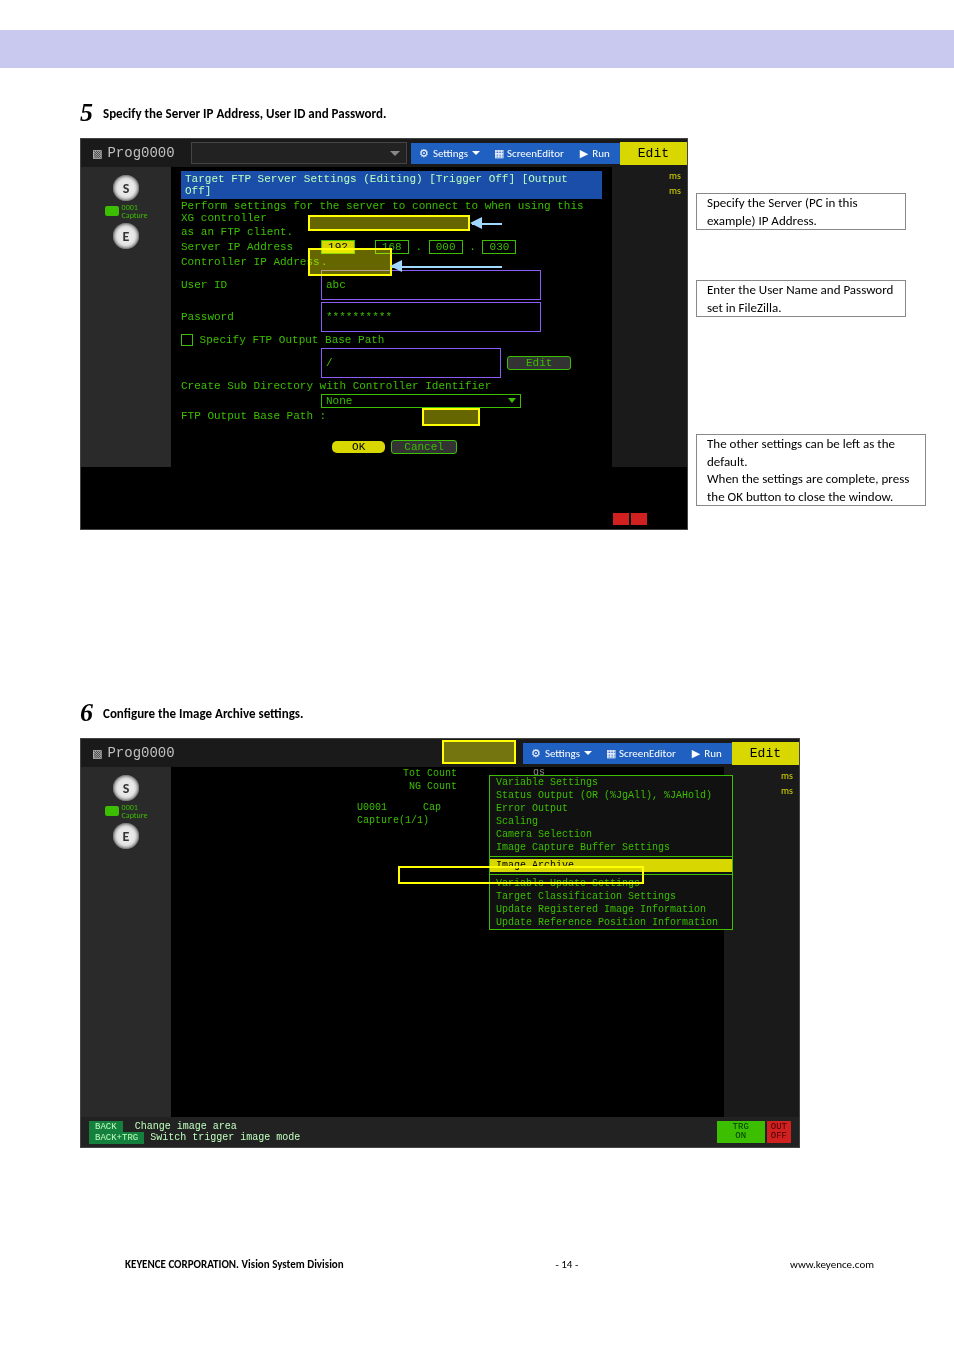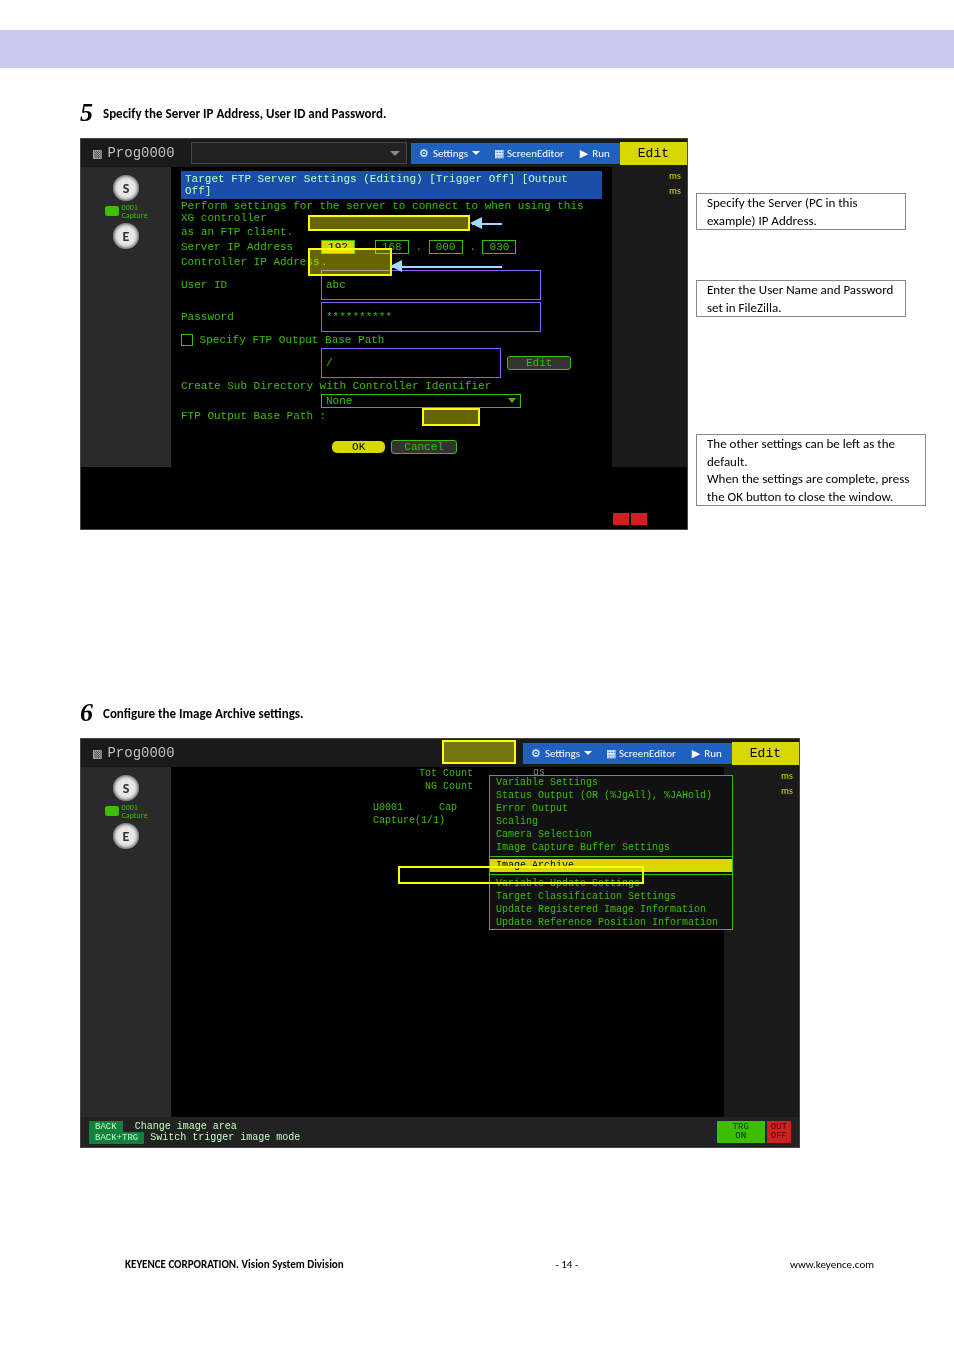--- a/index.html
+++ b/index.html
@@ -54,21 +54,21 @@
 
   .ss2-footer { display:flex; justify-content:space-between; align-items:center; background:#222; height:30px; padding:0 8px; font-family:'MS Gothic','Courier New',monospace; font-size:10px; color:#bfffbf; }
   .foot-badge { background:#15803d; color:#bfffbf; padding:1px 6px; font-size:9px; }
   .trg-on { display:inline-block; background:#3bbf00; color:#003300; padding:2px 16px; font-size:9px; line-height:1; }
   .trg-off { display:inline-block; background:#d02020; color:#400; padding:2px 4px; font-size:9px; line-height:1; }
 
   .menu-pop { position:absolute; top:0; left:318px; width:244px; background:#111; border:1px solid #3bbf00; font-family:'MS Gothic','Courier New',monospace; font-size:10px; color:#3bbf00; }
   .menu-pop .menu-line { padding:1px 6px; }
   .menu-pop .sep { border-top:1px solid #3bbf00; margin:2px 0; }
   .menu-hl { background:#d8d800; color:#000 !important; }
-  .info-col { position:absolute; top:0; left:186px; color:#3bbf00; font-family:'MS Gothic','Courier New',monospace; font-size:10px;margin-left:16px; }
+  .info-col { position:absolute; top:0; left:186px; color:#3bbf00; font-family:'MS Gothic','Courier New',monospace; font-size:10px; }
   .info-col .ln { line-height:1.3; }
   .gs-lbl { position:absolute; top:0; left:362px; color:#888; font-size:10px; font-family:'MS Gothic','Courier New',monospace; }
 
   .page-foot { display:flex; justify-content:space-between; font-size:11px; padding: 60px 80px 20px 80px; }
   .page-foot .left { font-weight:bold;padding-left:45px; }
 </style>
 </head>
 <body>
 
 <div class="top-bar"></div>

